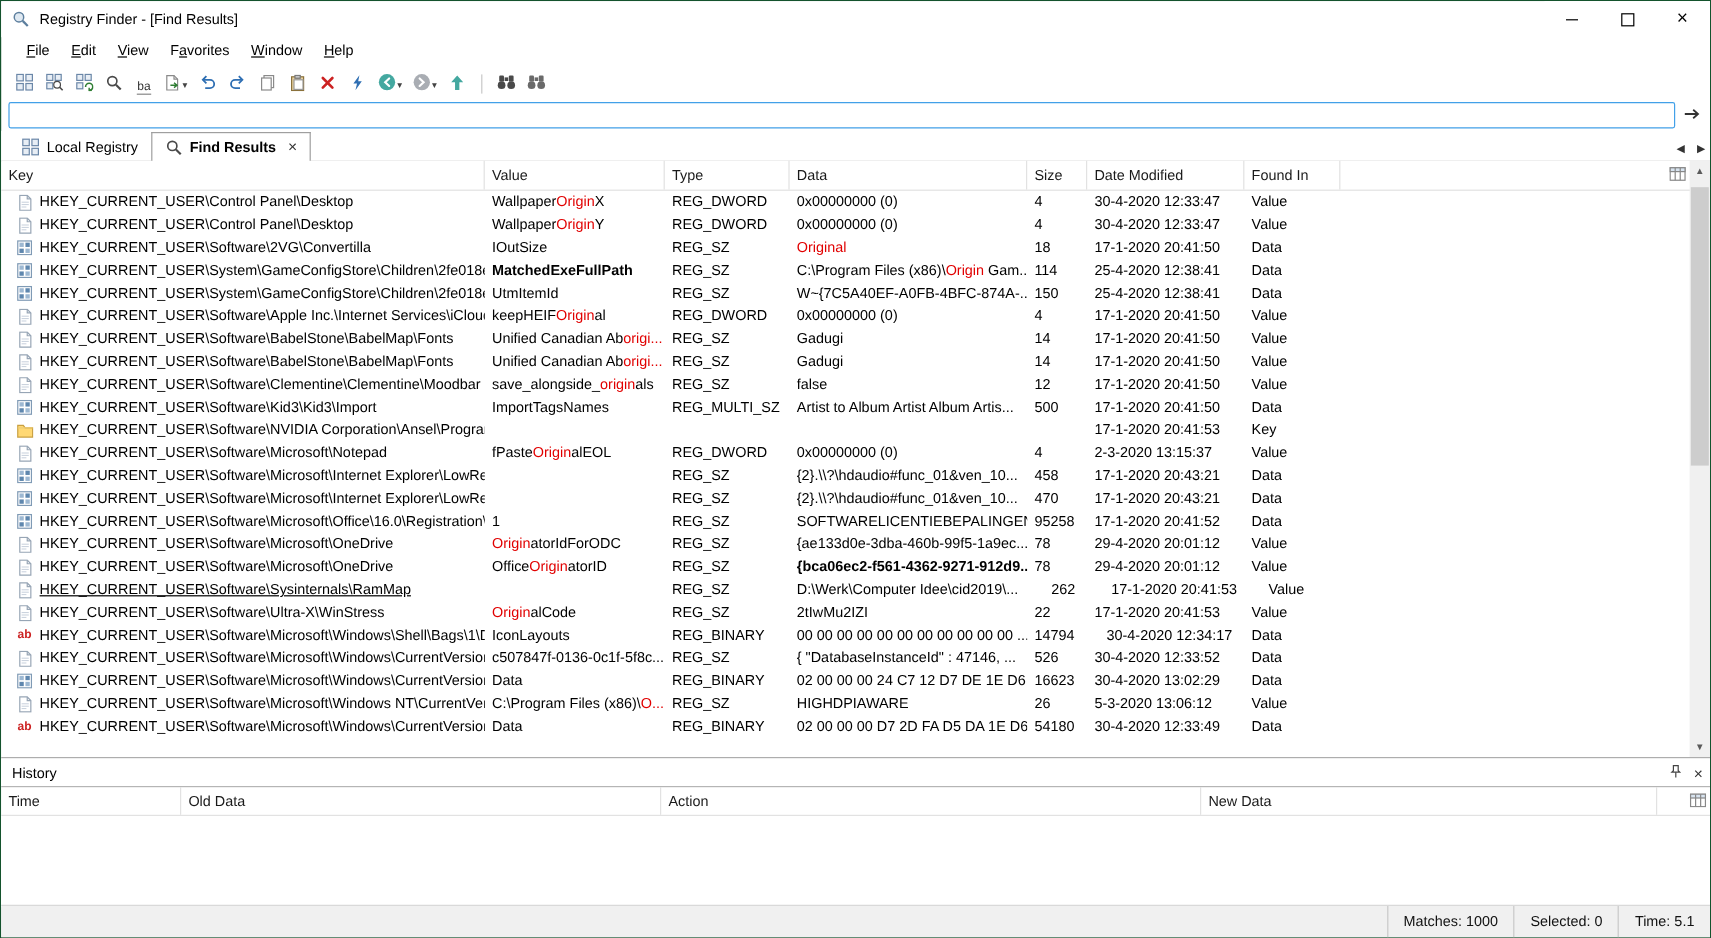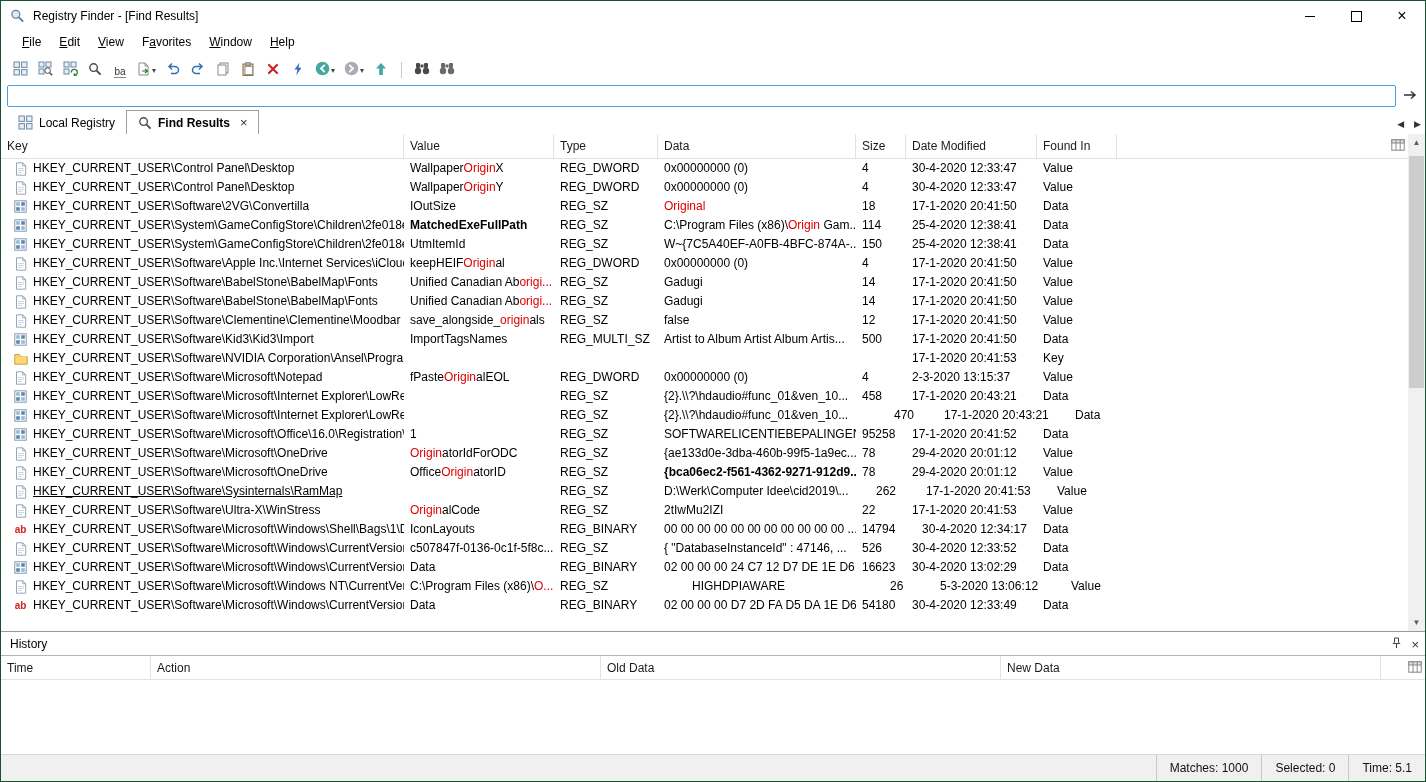--- a/index.html
+++ b/index.html
@@ -532,21 +532,21 @@
                 <rect x="7.2" y="2.2" width="3.6" height="3.6" fill="#5f87ae"></rect>
                 <rect x="2.2" y="7.2" width="3.6" height="3.6" fill="#5f87ae"></rect>
                 <rect x="7.2" y="7.2" width="3.6" height="3.6" fill="#9db8d2"></rect>
               </svg>
             </span>
             <span>HKEY_CURRENT_USER\Software\Microsoft\Internet Explorer\LowRegi...</span>
           </div>
           <div class="t-cell" style="width: 150px;"></div>
           <div class="t-cell" style="width: 104px;">REG_SZ</div>
           <div class="t-cell" style="width: 198px;"><span>{2}.\\?\hdaudio#func_01&amp;ven_10...</span></div>
-          <div class="t-cell" style="width: 50px; margin-left: 32px;">470</div>
+          <div class="t-cell" style="width: 50px;">470</div>
           <div class="t-cell" style="width: 131px;">17-1-2020 20:43:21</div>
           <div class="t-cell" style="width: 80px;">Data</div>
         </div>
         <div class="t-row">
           <div class="t-cell key-cell" style="width: 403px;">
             <span class="icon-box">
               <svg width="13" height="13" viewBox="0 0 13 13">
                 <rect x="0.8" y="0.8" width="11.4" height="11.4" fill="#fff" stroke="#7f9ab5"></rect>
                 <rect x="2.2" y="2.2" width="3.6" height="3.6" fill="#9db8d2"></rect>
                 <rect x="7.2" y="2.2" width="3.6" height="3.6" fill="#5f87ae"></rect>
@@ -693,21 +693,21 @@
               <svg width="12" height="14" viewBox="0 0 12 14">
                 <path d="M1.5 0.8h6.2l3 3v9.4H1.5z" fill="#fff" stroke="#97a5b5"></path>
                 <path d="M7.7 0.8v3h3" fill="none" stroke="#97a5b5"></path>
                 <path d="M3 6.5h6M3 8.5h6M3 10.5h4" stroke="#c3cdd9" stroke-width="0.8"></path>
               </svg>
             </span>
             <span>HKEY_CURRENT_USER\Software\Microsoft\Windows NT\CurrentVersi...</span>
           </div>
           <div class="t-cell" style="width: 150px;"><span>C:\Program Files (x86)\</span><span class="hl">O...</span></div>
           <div class="t-cell" style="width: 104px;">REG_SZ</div>
-          <div class="t-cell" style="width: 198px; margin-left: 28px;"><span>HIGHDPIAWARE</span></div>
+          <div class="t-cell" style="width: 198px;"><span>HIGHDPIAWARE</span></div>
           <div class="t-cell" style="width: 50px;">26</div>
           <div class="t-cell" style="width: 131px;">5-3-2020 13:06:12</div>
           <div class="t-cell" style="width: 80px;">Value</div>
         </div>
         <div class="t-row">
           <div class="t-cell key-cell" style="width: 403px;">
             <span class="icon-box">
               <span class="ab-glyph-red">ab</span>
             </span>
             <span>HKEY_CURRENT_USER\Software\Microsoft\Windows\CurrentVersion\...</span>
@@ -733,22 +733,22 @@
       <div class="history-tools">
         <span><svg width="11" height="12" viewBox="0 0 11 12">
               <path d="M3.5 1h4v4.2l1.3 1.3H2.2l1.3-1.3z" fill="none" stroke="#444"></path>
               <line x1="5.5" y1="6.5" x2="5.5" y2="11" stroke="#444"></line>
             </svg></span>
         <span class="pane-close">×</span>
       </div>
     </div>
     <div class="history-header">
         <div class="gh-cell" style="width: 150px;">Time</div>
+        <div class="gh-cell" style="width: 400px;">Old Data</div>
         <div class="gh-cell" style="width: 450px;">Action</div>
-        <div class="gh-cell" style="width: 400px;">Old Data</div>
         <div class="gh-cell" style="width: 380px;">New Data</div>
         <div class="gh-cell gh-fill">
           <span class="chooser"><svg width="14" height="12" viewBox="0 0 14 12">
               <rect x="0.8" y="0.8" width="12.4" height="10.4" fill="#fff" stroke="#888"></rect>
               <rect x="0.8" y="0.8" width="12.4" height="3.2" fill="#d8e4f0" stroke="#888"></rect>
               <line x1="5" y1="0.8" x2="5" y2="11.2" stroke="#888"></line>
               <line x1="9.2" y1="0.8" x2="9.2" y2="11.2" stroke="#888"></line>
             </svg></span>
         </div>
       </div>

